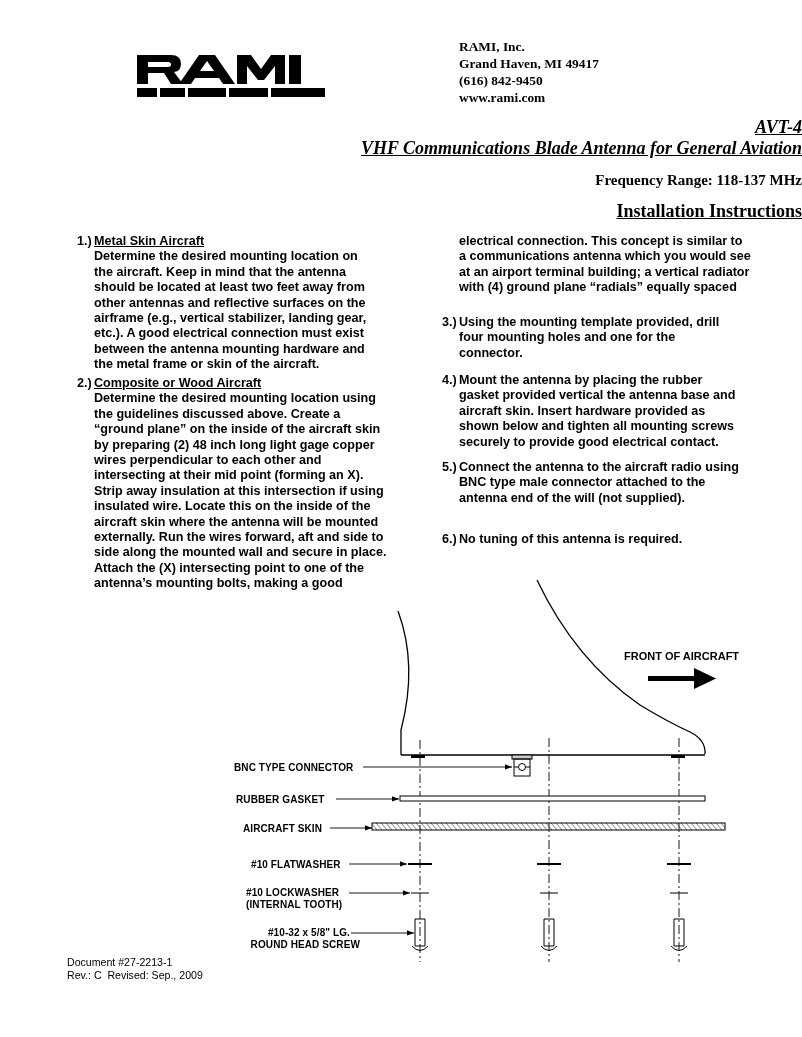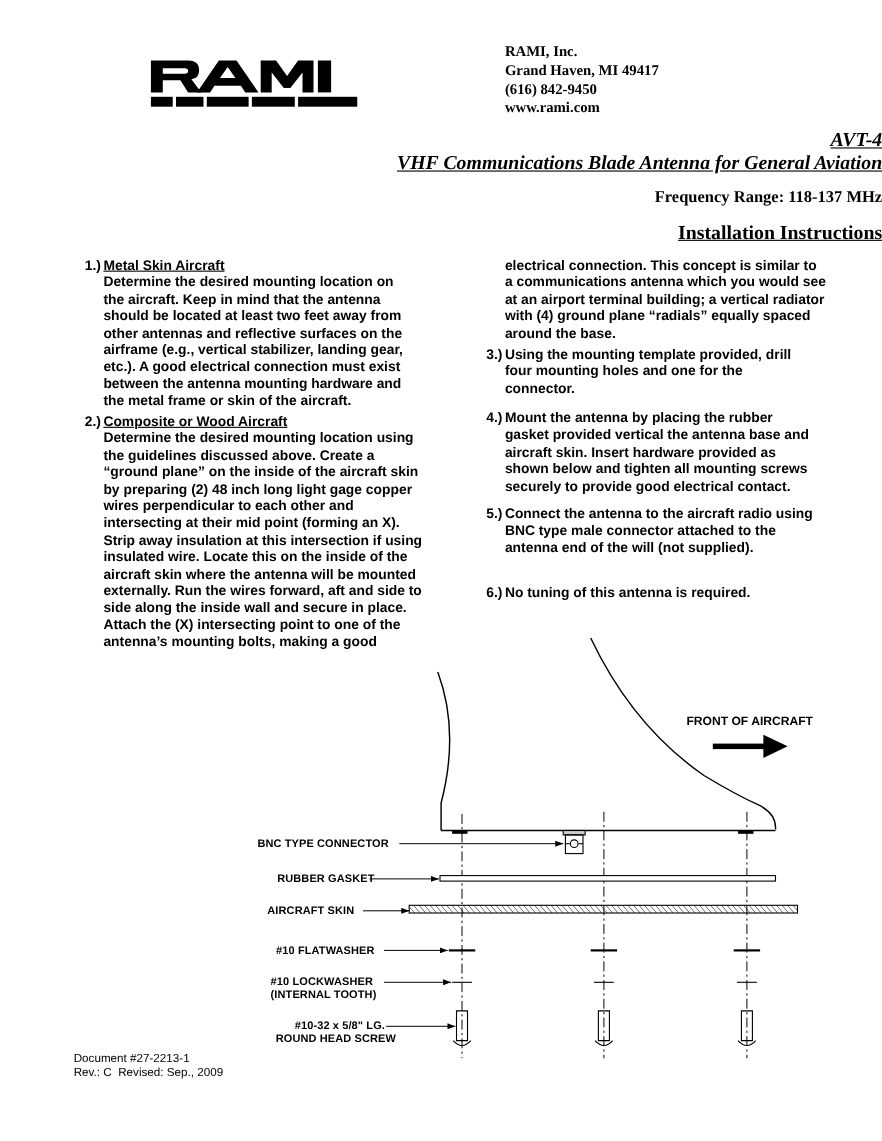--- a/index.html
+++ b/index.html
@@ -87,32 +87,31 @@
     <div class="para">Determine the desired mounting location using</div>
     <div class="para">the guidelines discussed above.  Create a</div>
     <div class="para">“ground plane” on the inside of the aircraft skin</div>
     <div class="para">by preparing (2) 48 inch long light gage copper</div>
     <div class="para">wires perpendicular to each other and</div>
     <div class="para">intersecting at their mid point (forming an X).</div>
     <div class="para">Strip away insulation at this intersection if using</div>
     <div class="para">insulated wire. Locate this on the inside of the</div>
     <div class="para">aircraft skin where the antenna will be mounted</div>
     <div class="para">externally.  Run the wires forward, aft and side to</div>
-    <div class="para">side along the inside wall and secure in place.</div>
+    <div class="para">side along the mounted wall and secure in place.</div>
     <div class="para">Attach the (X) intersecting point to one of the</div>
     <div class="para">antenna’s mounting bolts, making a good</div>
   </div>
 </div>
 
 <div class="abs step sans" style="left:459px; top:234px; width:330px;">
   <div class="para">electrical connection.  This concept is similar to</div>
   <div class="para">a communications antenna which you would see</div>
   <div class="para">at an airport terminal building; a vertical radiator</div>
   <div class="para">with (4) ground plane “radials” equally spaced</div>
-  <div class="para">around the base.</div>
 </div>
 
 <div class="abs step sans" style="left:442px; top:315px; width:340px;">
   <span class="num">3.)</span>
   <div class="body">
     <div class="para">Using the mounting template provided, drill</div>
     <div class="para">four mounting holes and one for the</div>
     <div class="para">connector.</div>
   </div>
 </div>
@@ -209,21 +208,21 @@
 
   <g>
     <rect x="648" y="676" width="48" height="5" fill="#000"></rect>
     <path d="M694 668 L716 678.5 L694 689 Z" fill="#000"></path>
   </g>
 </svg>
 
 <div class="abs front sans">FRONT OF AIRCRAFT</div>
 
 <div class="abs dlabel sans" style="left:234px; top:762px;">BNC TYPE CONNECTOR</div>
-<div class="abs dlabel sans" style="left:252px; top:794px;">RUBBER GASKET</div>
+<div class="abs dlabel sans" style="left:236px; top:794px;">RUBBER GASKET</div>
 <div class="abs dlabel sans" style="left:243px; top:823px;">AIRCRAFT SKIN</div>
 <div class="abs dlabel sans" style="left:251px; top:859px;text-align:center;">#10 FLATWASHER</div>
 <div class="abs dlabel sans" style="left:246px; top:887px;">
   <div>#10 LOCKWASHER</div>
   <div>(INTERNAL TOOTH)</div>
 </div>
 <div class="abs dlabel sans" style="left:246px; top:927px; text-align:right; width:114px;">
   <div style="padding-right:10px;">#10-32 x 5/8" LG.</div>
   <div style="text-align:right;">ROUND HEAD SCREW</div>
 </div>

